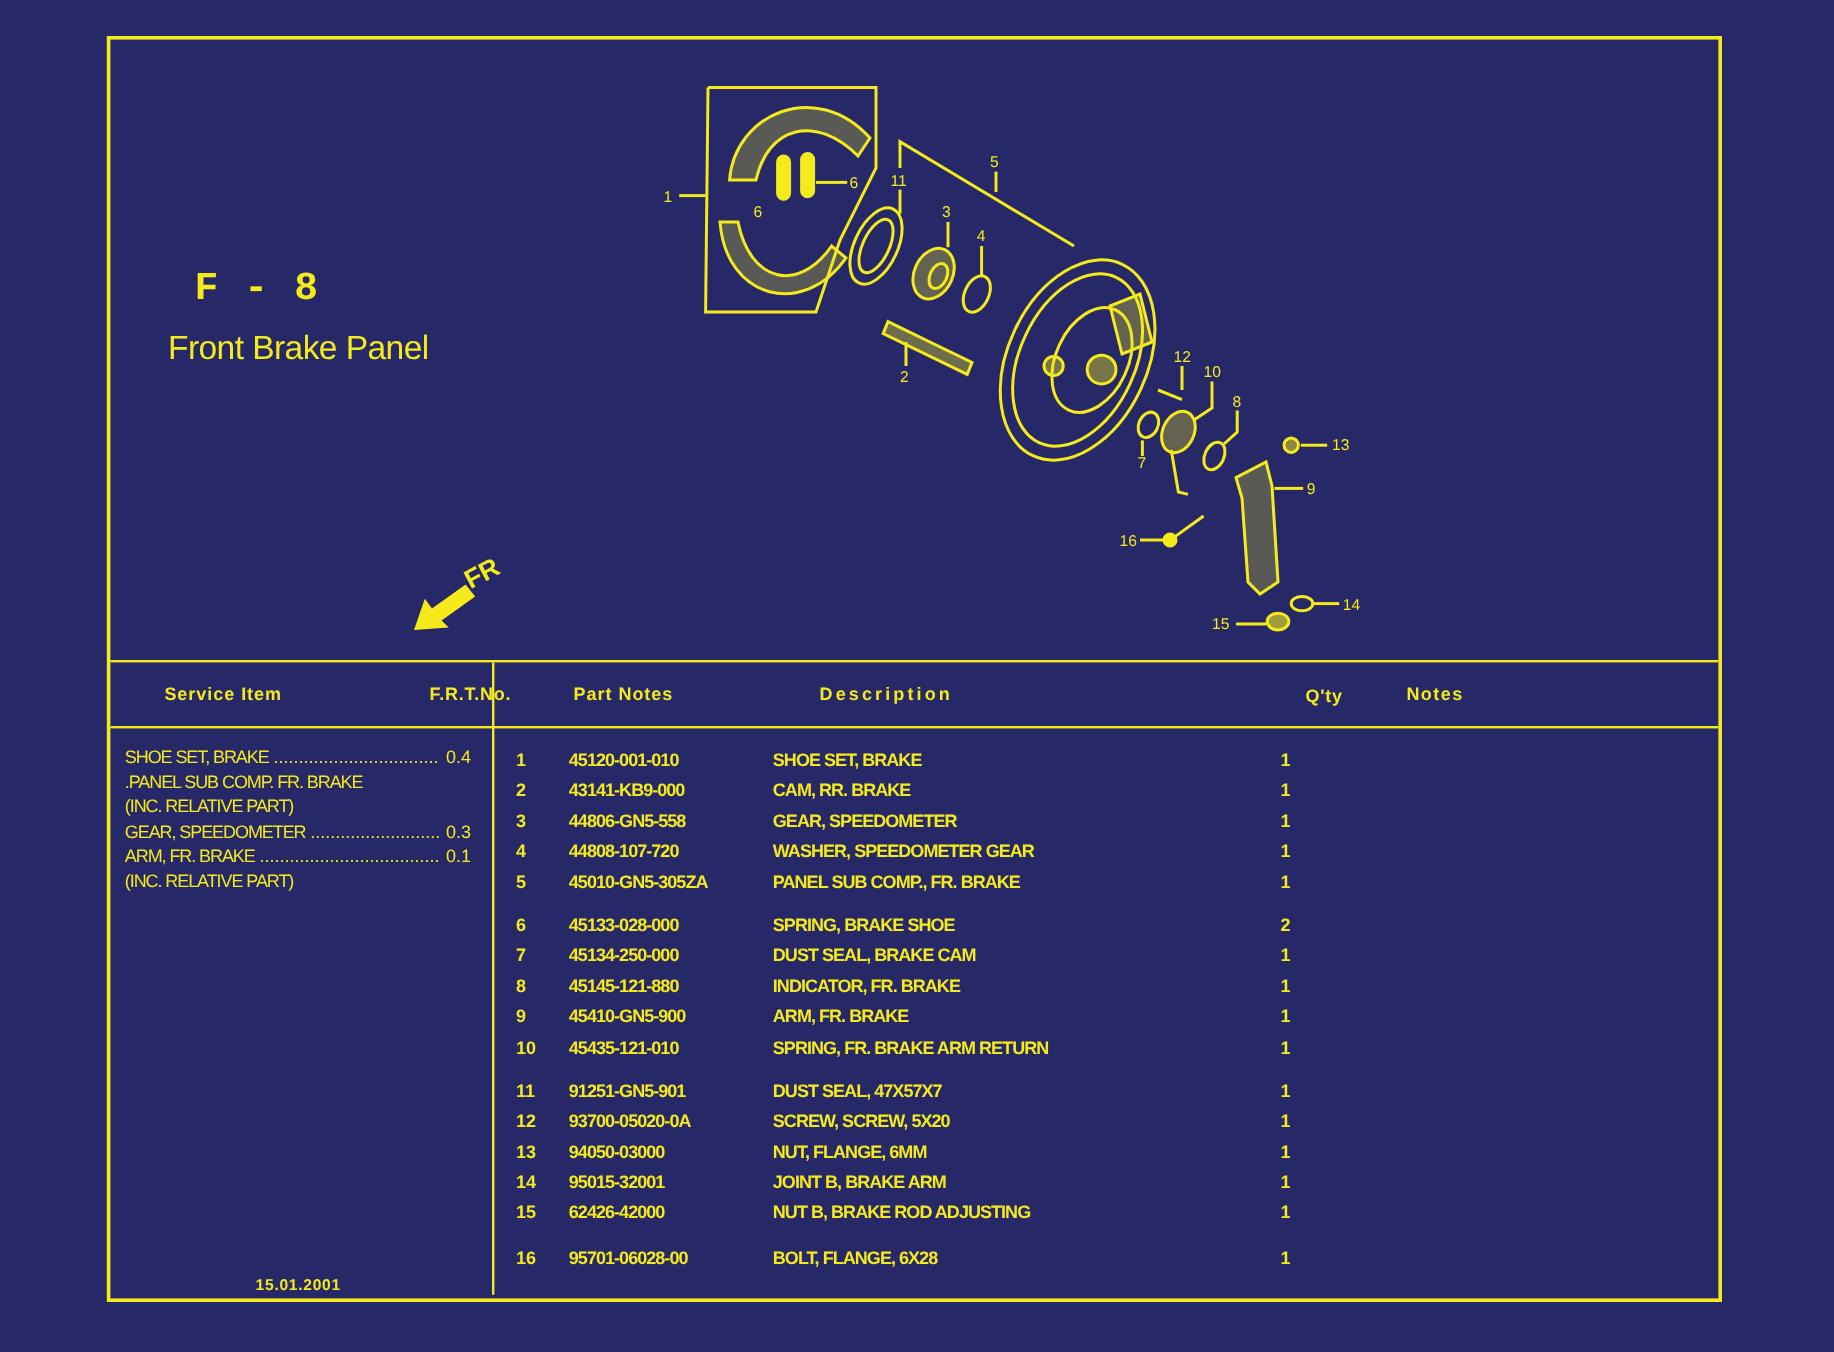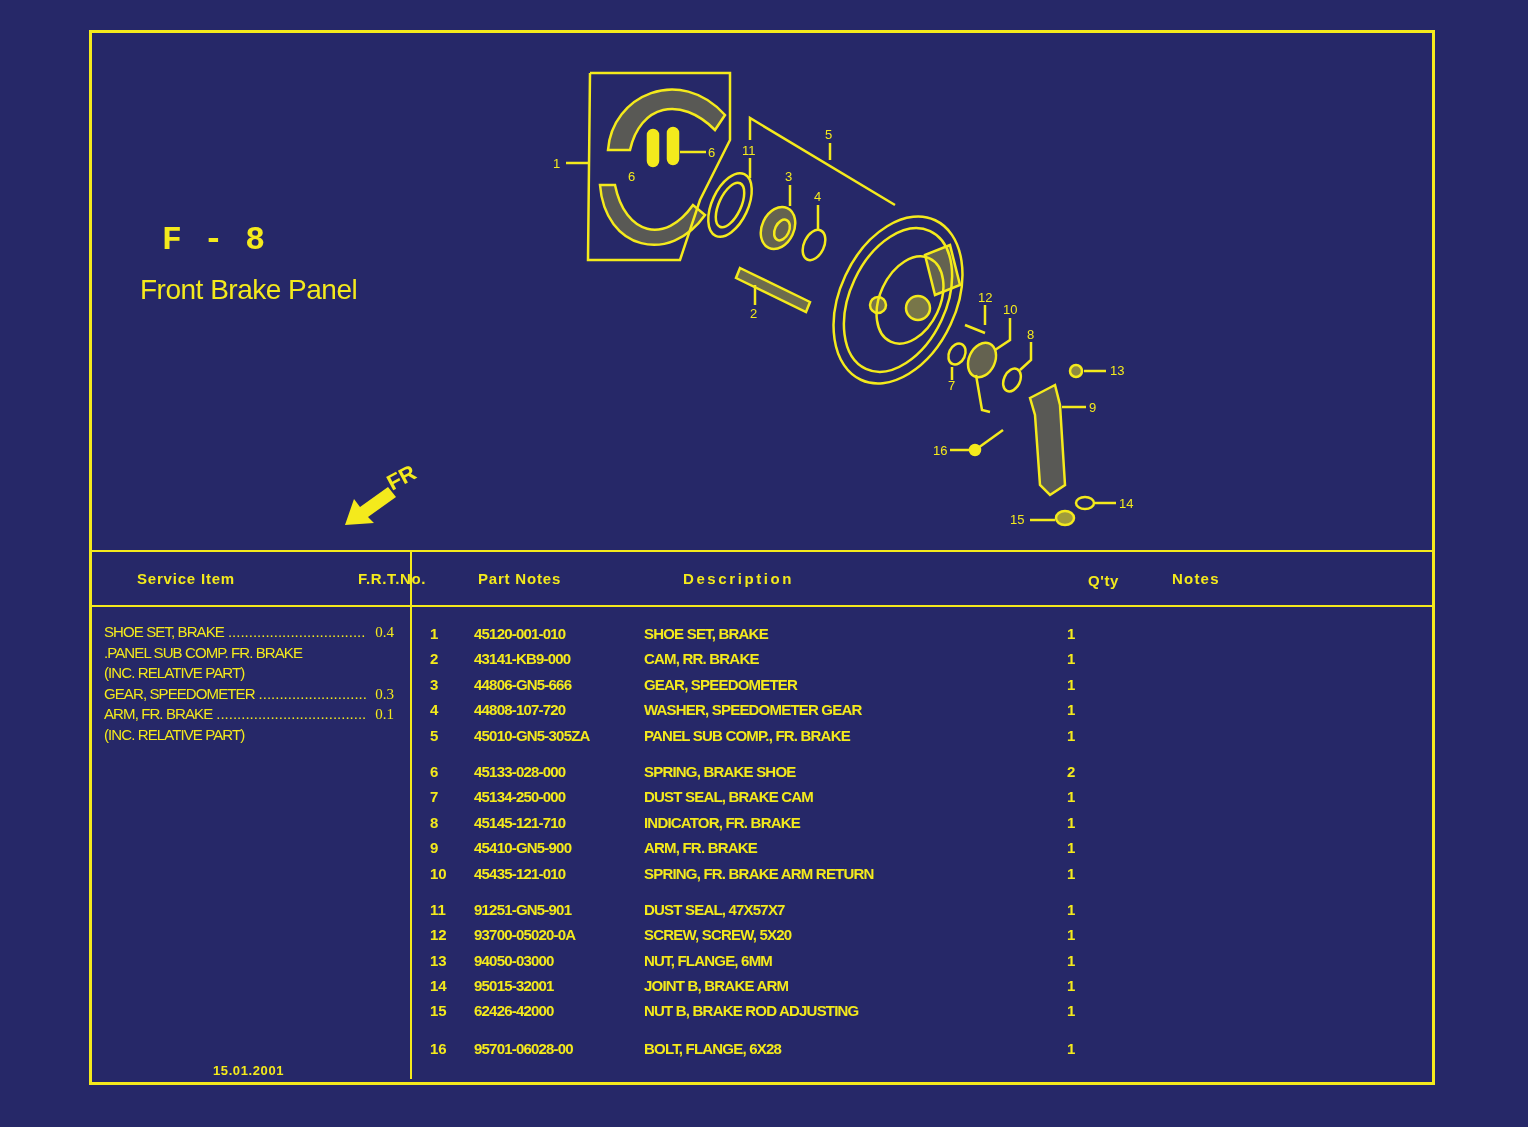--- a/index.html
+++ b/index.html
@@ -36,21 +36,21 @@
       font-size:15px; font-weight:bold;
       letter-spacing:0.6px;
     }
     .svc {
       position:absolute; left:104px; top:622px; width:290px;
       font-size:15px; letter-spacing:-0.9px; line-height:20.5px;
     }
     .svc-row { display:flex; white-space:nowrap; }
     .svc-row .name { flex:0 0 auto; }
     .svc-row .dots { flex:1 1 auto; overflow:hidden; margin:0 4px; letter-spacing:0; }
-    .svc-row .val { flex:0 0 auto; width:24px; text-align:right; letter-spacing:0;font-family:Liberation Serif, serif; }
+    .svc-row .val { flex:0 0 auto; width:24px; text-align:center; letter-spacing:0; }
 
     .date {
       position:absolute; left:213px; top:1063px;
       font-size:13px; font-weight:bold; letter-spacing:0.6px;
     }
     .row {
       position:absolute; left:412px; height:24px;
       font-size:15px; letter-spacing:-0.8px; white-space:nowrap;
     }
     .row .no { position:absolute; left:18px; font-weight:bold; letter-spacing:0; }
@@ -203,21 +203,21 @@
   <span class="qty">1</span>
 </div>
 <div class="row" style="top:650px;">
   <span class="no">2</span>
   <span class="pn">43141-KB9-000</span>
   <span class="desc">CAM, RR. BRAKE</span>
   <span class="qty">1</span>
 </div>
 <div class="row" style="top:676px;">
   <span class="no">3</span>
-  <span class="pn">44806-GN5-666</span>
+  <span class="pn">44806-GN5-558</span>
   <span class="desc">GEAR, SPEEDOMETER</span>
   <span class="qty">1</span>
 </div>
 <div class="row" style="top:701px;">
   <span class="no">4</span>
   <span class="pn">44808-107-720</span>
   <span class="desc">WASHER, SPEEDOMETER GEAR</span>
   <span class="qty">1</span>
 </div>
 <div class="row" style="top:727px;">
@@ -233,21 +233,21 @@
   <span class="qty">2</span>
 </div>
 <div class="row" style="top:788px;">
   <span class="no">7</span>
   <span class="pn">45134-250-000</span>
   <span class="desc">DUST SEAL, BRAKE CAM</span>
   <span class="qty">1</span>
 </div>
 <div class="row" style="top:814px;">
   <span class="no">8</span>
-  <span class="pn">45145-121-710</span>
+  <span class="pn">45145-121-880</span>
   <span class="desc">INDICATOR, FR. BRAKE</span>
   <span class="qty">1</span>
 </div>
 <div class="row" style="top:839px;">
   <span class="no">9</span>
   <span class="pn">45410-GN5-900</span>
   <span class="desc">ARM, FR. BRAKE</span>
   <span class="qty">1</span>
 </div>
 <div class="row" style="top:865px;">

